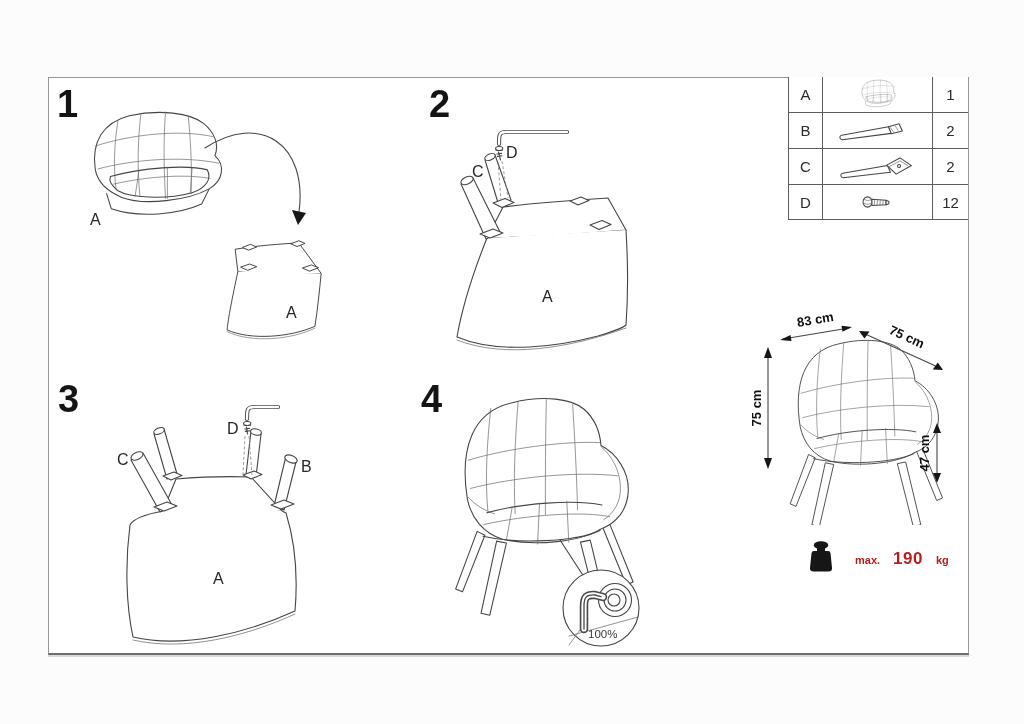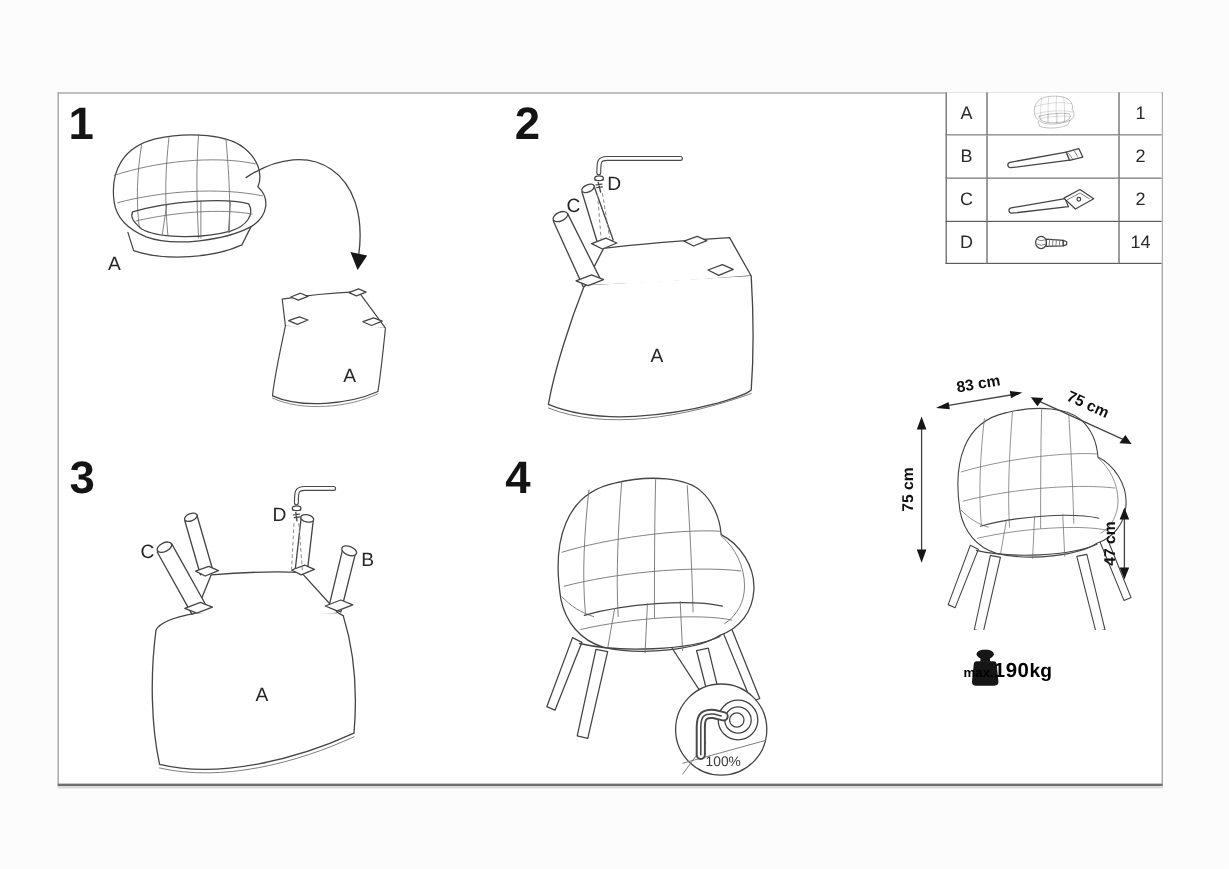--- a/index.html
+++ b/index.html
@@ -22,24 +22,24 @@
   .keyO{fill:none;stroke:#4a4a4a;stroke-width:4.2;stroke-linecap:round;stroke-linejoin:round;}
   .keyI{fill:none;stroke:#ffffff;stroke-width:2.3;stroke-linecap:round;stroke-linejoin:round;}
   .keyO2{fill:none;stroke:#4a4a4a;stroke-width:8.5;stroke-linecap:round;stroke-linejoin:round;}
   .keyI2{fill:none;stroke:#ffffff;stroke-width:5.2;stroke-linecap:round;stroke-linejoin:round;}
   .keyC2{fill:none;stroke:#4a4a4a;stroke-width:1.3;stroke-linecap:round;stroke-linejoin:round;}
   
   .parts-table{position:absolute;left:788px;top:77px;width:180px;height:143px;
     display:grid;grid-template-columns:34px 110px 36px;grid-template-rows:36px 36px 36px 35px;}
   .pcell{border-left:1px solid #5c5c5c;border-bottom:1px solid #5c5c5c;
     display:flex;align-items:center;justify-content:center;font-size:15px;color:#2b2b2b;background:#fff;}
-  .weight-text{position:absolute;left:803px;top:549px;display:flex;align-items:baseline;gap:0;color:#000000;}
+  .weight-text{position:absolute;left:855px;top:549px;display:flex;align-items:baseline;gap:13px;color:#b91c1c;}
   .wt-prefix{font-size:11px;font-weight:bold;}
   .wt-value{font-size:17px;font-weight:bold;letter-spacing:.5px;}
-  .wt-unit{font-size:16px;font-weight:bold;}
+  .wt-unit{font-size:11px;font-weight:bold;}
 </style>
 </head>
 <body>
 
 <div class="stage">
 
   <svg width="0" height="0" style="position:absolute" aria-hidden="true">
     <defs>
       <symbol id="shellTilted" viewBox="0 0 160 125">
         <path class="sf" stroke-width="" d="M16,64 C12,36 24,15 52,8 C84,1 116,5 130,16 C141,25 147,38 142,50 C153,60 151,76 136,85 C114,97 68,103 44,94 C27,87 18,77 16,64 Z"></path>
@@ -219,21 +219,21 @@
     <div class="pcell">D</div>
     <div class="pcell">
       <svg width="36" height="20" viewBox="0 0 38 20">
         <ellipse class="sf" cx="8" cy="10" rx="4.8" ry="5.4"></ellipse>
         <path class="thin" d="M4.5,7.5 Q8,9.6 11.5,7.8 M4.5,11.5 Q8,13.6 11.5,11.8"></path>
         <path class="sf" d="M12.6,7.2 L27.5,8.2 L27.5,13 L12.6,13.6 Z"></path>
         <path class="thin" d="M15.5,7.4 L15,13.5 M18.5,7.6 L18,13.4 M21.5,7.8 L21,13.3 M24.5,8 L24,13.2"></path>
         <path class="sf" d="M27.5,8.2 L30.5,9.4 L30.5,11.9 L27.5,13 Z"></path>
       </svg>
     </div>
-    <div class="pcell">14</div>
+    <div class="pcell">12</div>
   </div>
 
   <svg class="art" style="left:745px;top:305px" width="220" height="220" viewBox="0 0 220 220">
     <g>
       <use href="#chairFull" x="30" y="28" width="176" height="201" stroke-width="1.25"></use>
     </g>
     <g>
       <line class="s" x1="38" y1="34" x2="104" y2="23"></line>
       <polygon class="blk" points="35,35 45.5,30 46.5,36"></polygon>
       <polygon class="blk" points="107,22 96.5,20.8 97.5,26.8"></polygon>

